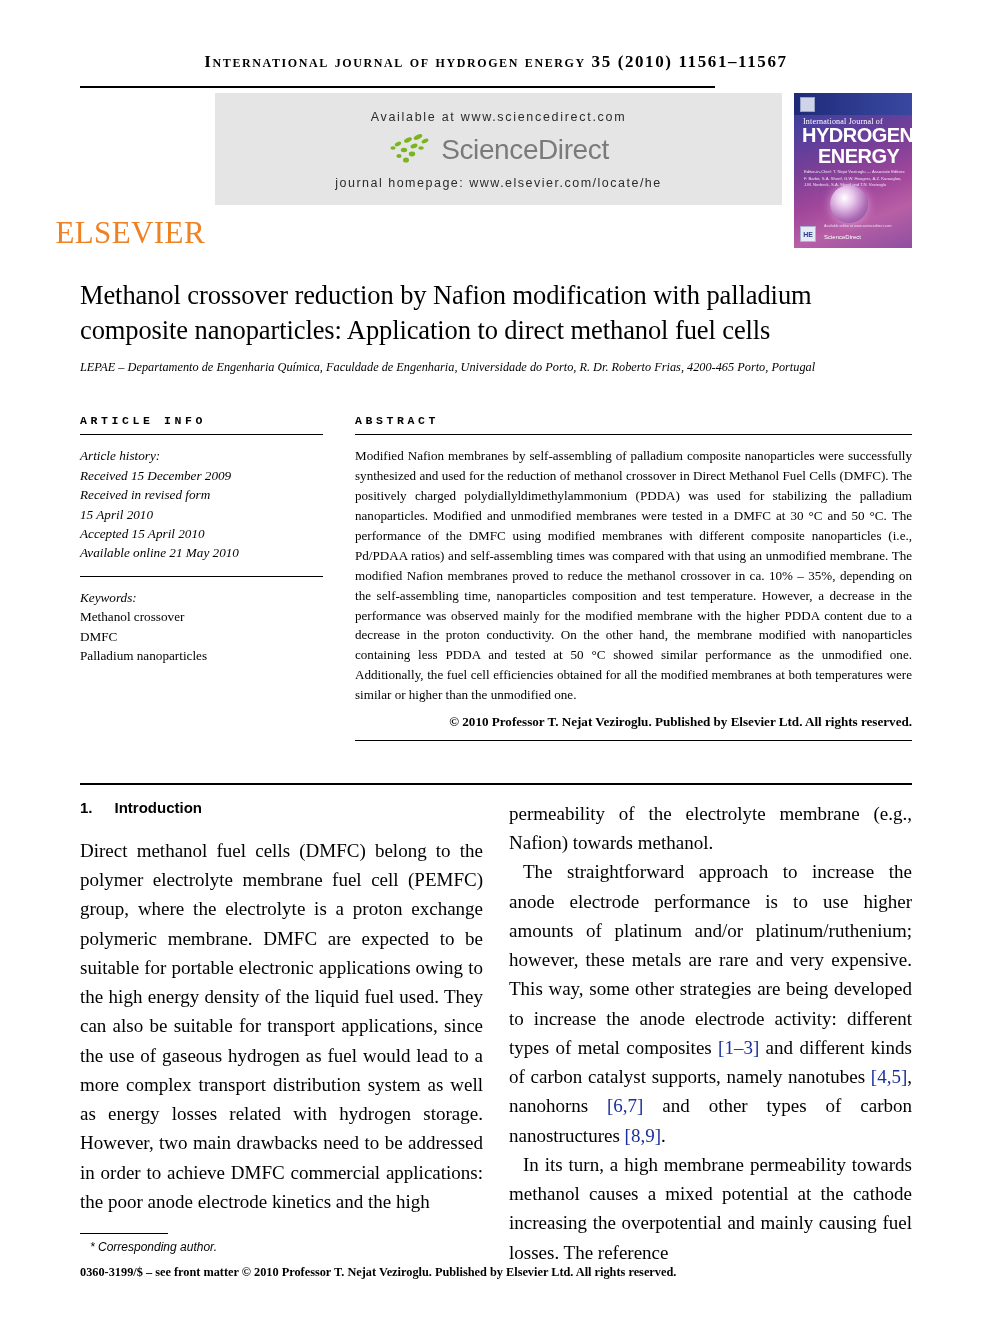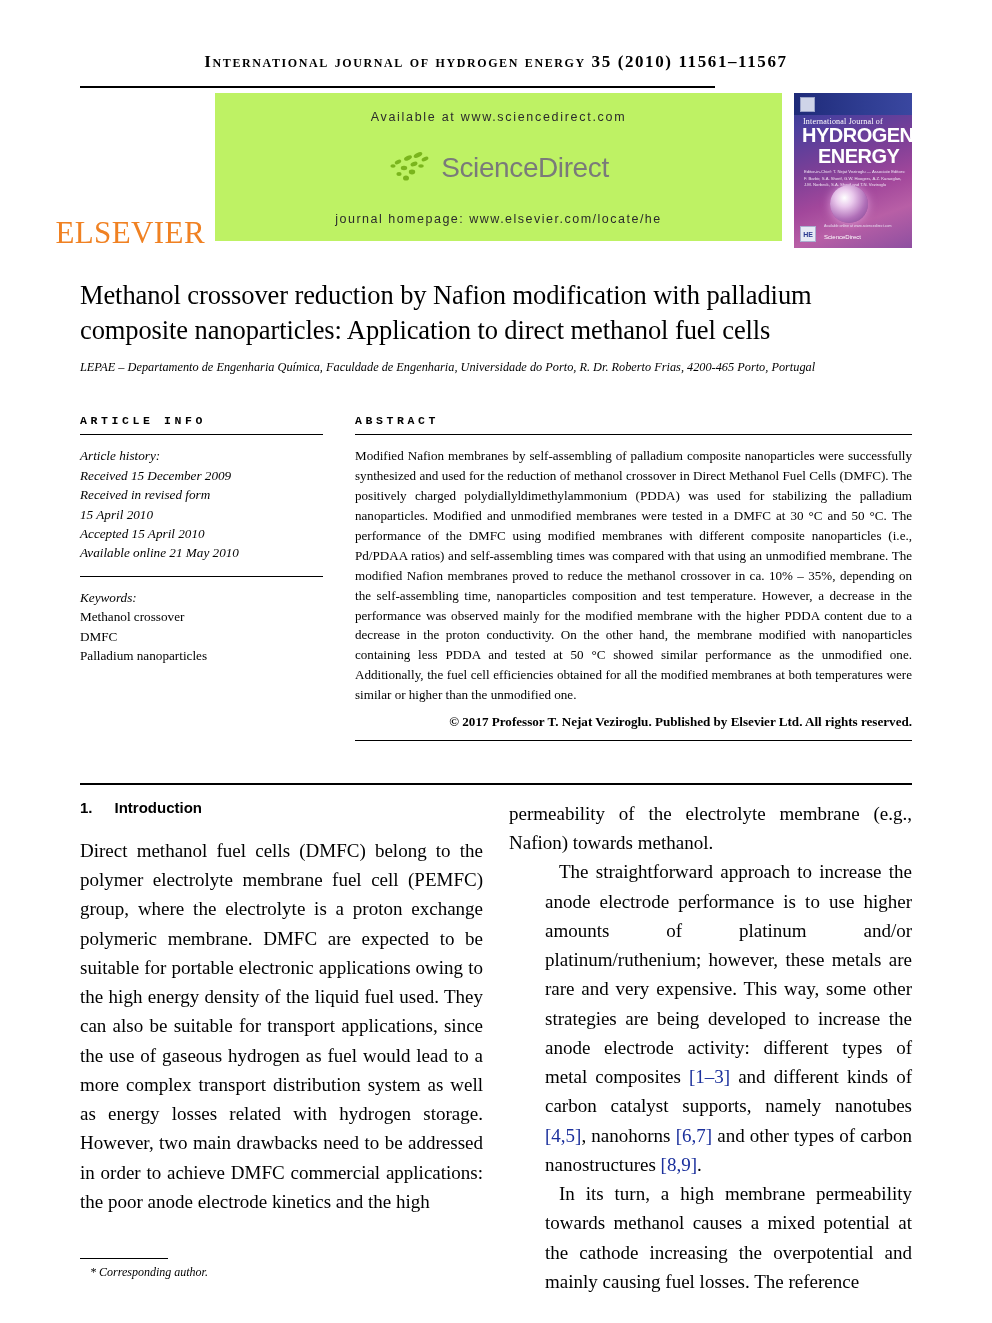--- a/index.html
+++ b/index.html
@@ -56,22 +56,22 @@
     font-family: "Liberation Serif", serif;
     font-size: 31px;
     letter-spacing: 0.4px;
     color: #F08122;
     line-height: 1;
     margin-top: 2px;
   }
 
   .sd-banner {
     flex: 1 1 auto;
-    background: #bef264;
-    height: 148px;
+    background: #e5e5e5;
+    height: 112px;
     margin-left: 10px;
     margin-right: 12px;
     display: flex;
     flex-direction: column;
     align-items: center;
     justify-content: space-between;
     padding: 17px 0 15px 0;
   }
   .sd-available {
     font-family: "Liberation Sans", sans-serif;
@@ -239,28 +239,28 @@
     gap: 22px;
     margin-bottom: 20px;
   }
   .para {
     font-family: "Liberation Serif", serif;
     font-size: 19px;
     line-height: 1.54;
     text-align: justify;
     margin: 0;
   }
-  .para + .para { text-indent: 14px; margin-left: 36px; }
+  .para + .para { text-indent: 14px; }
   .cite { color: #1a2f9c; }
 
   
   .footer { position: absolute; left: 80px; bottom: 42px; width: 420px; }
   .foot-rule { border-top: 1px solid #000; width: 88px; margin-bottom: 5px; }
   .foot-note {
-    font-family: Liberation Serif, serif;
+    font-family: Liberation Sans, sans-serif;
     font-size: 12px;
     font-style: italic;
     line-height: 1.45;
     padding-left: 10px;
   }
   .foot-email { padding-left: 20px; font-style: normal; font-size: 12px;
     font-family:"Liberation Serif", serif; line-height:1.45; }
   .email-link { color: #1a2f9c; }
   .foot-issn {
     font-family: "Liberation Serif", serif;
@@ -368,21 +368,21 @@
       <div class="info-line">Keywords:</div>
       <div class="info-line plain">Methanol crossover</div>
       <div class="info-line plain">DMFC</div>
       <div class="info-line plain">Palladium nanoparticles</div>
     </div>
 
     <div class="col-abstract">
       <div class="sec-label">ABSTRACT</div>
       <div class="hr-thin"></div>
       <div class="abstract-body">Modified Nafion membranes by self-assembling of palladium composite nanoparticles were successfully synthesized and used for the reduction of methanol crossover in Direct Methanol Fuel Cells (DMFC). The positively charged polydiallyldimethylammonium (PDDA) was used for stabilizing the palladium nanoparticles. Modified and unmodified membranes were tested in a DMFC at 30 °C and 50 °C. The performance of the DMFC using modified membranes with different composite nanoparticles (i.e., Pd/PDAA ratios) and self-assembling times was compared with that using an unmodified membrane. The modified Nafion membranes proved to reduce the methanol crossover in ca. 10% – 35%, depending on the self-assembling time, nanoparticles composition and test temperature. However, a decrease in the performance was observed mainly for the modified membrane with the higher PDDA content due to a decrease in the proton conductivity. On the other hand, the membrane modified with nanoparticles containing less PDDA and tested at 50 °C showed similar performance as the unmodified one. Additionally, the fuel cell efficiencies obtained for all the modified membranes at both temperatures were similar or higher than the unmodified one.</div>
-      <div class="abstract-copyright">© 2017 Professor T. Nejat Veziroglu. Published by Elsevier Ltd. All rights reserved.</div>
+      <div class="abstract-copyright">© 2010 Professor T. Nejat Veziroglu. Published by Elsevier Ltd. All rights reserved.</div>
       <div class="hr-abs-bottom"></div>
     </div>
   </div>
 
   <div class="body-rule"></div>
   <div class="body-cols">
 
     <div class="bcol">
       <div class="sec-head">
         <span>1.</span>
@@ -394,15 +394,16 @@
     <div class="bcol">
       <p class="para">permeability of the electrolyte membrane (e.g., Nafion) towards methanol.</p>
       <p class="para"><span>The straightforward approach to increase the anode electrode performance is to use higher amounts of platinum and/or platinum/ruthenium; however, these metals are rare and very expensive. This way, some other strategies are being developed to increase the anode electrode activity: different types of metal composites </span><span class="cite">[1–3]</span><span> and different kinds of carbon catalyst supports, namely nanotubes </span><span class="cite">[4,5]</span><span>, nanohorns </span><span class="cite">[6,7]</span><span> and other types of carbon nanostructures </span><span class="cite">[8,9]</span><span>.</span></p>
       <p class="para">In its turn, a high membrane permeability towards methanol causes a mixed potential at the cathode increasing the overpotential and mainly causing fuel losses. The reference</p>
     </div>
   </div>
 
   <div class="footer">
     <div class="foot-rule"></div>
     <div class="foot-note">* Corresponding author.</div>
+    <div class="foot-issn">0360-3199/$ – see front matter © 2010 Professor T. Nejat Veziroglu. Published by Elsevier Ltd. All rights reserved.</div>
   </div>
 
 </div>
 
 </body></html>

